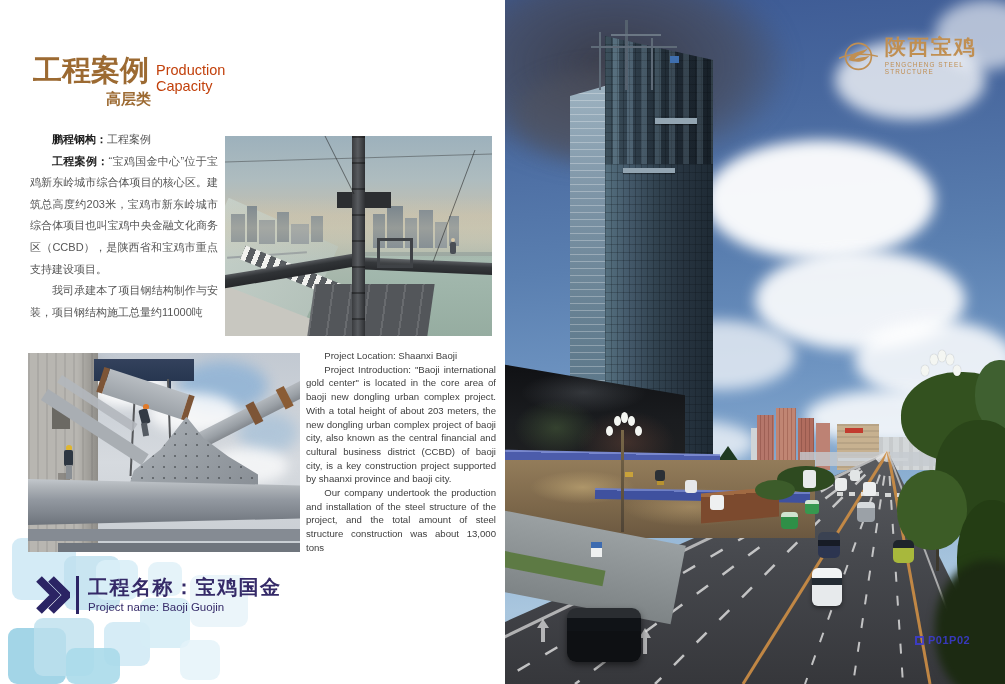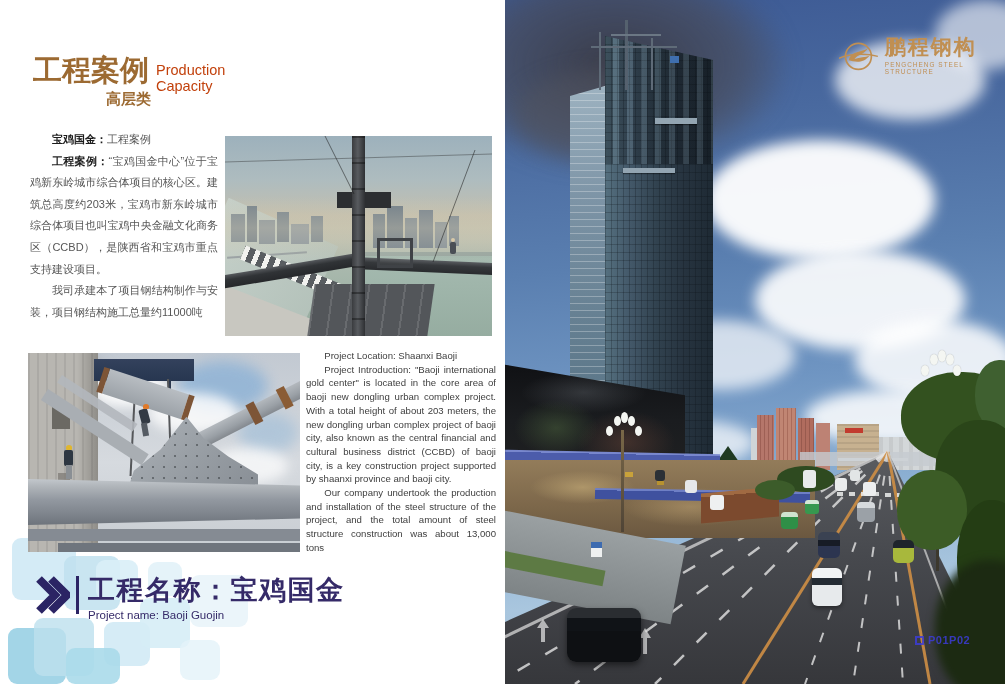--- a/index.html
+++ b/index.html
@@ -24,21 +24,21 @@
   .en-text p { text-indent:1.9em; }
 
   .photo { position:absolute; overflow:hidden; z-index:2; }
   .photo1 { left:225px; top:136px; width:267px; height:200px;
     background:linear-gradient(180deg,#9db1bc 0%,#aebcbf 22%,#c3bfae 40%,#bcc0b2 52%,#a9b8ad 66%,#9fb3a6 82%,#93a89c 100%); }
   .photo2 { left:28px; top:353px; width:272px; height:199px;
     background:linear-gradient(180deg,#c2c9d2 0%,#cdd2d8 30%,#d6dadf 55%,#c8cdd2 100%); }
 
   .project-banner { position:absolute; left:36px; top:576px; display:flex; align-items:flex-start; z-index:6; }
   .pb-bar { width:3px; height:38px; background:#2b2464; margin:0 9px 0 6px; }
-  .pn-cn { font-size:27px; font-weight:bold; color:#352a68; letter-spacing:1.5px; line-height:1.1; }
+  .pn-cn { font-size:20px; font-weight:bold; color:#352a68; letter-spacing:1.5px; line-height:1.1; }
   .pn-en { font-size:11.5px; color:#352a68; margin-top:3px; }
 
   .sq { position:absolute; border-radius:9px; z-index:1; }
 
   
   .right-page { position:absolute; left:505px; top:0; width:500px; height:684px; overflow:hidden;
     background:linear-gradient(175deg,#3d5a94 0%,#49699f 18%,#5a7fb0 38%,#6f95c2 55%,#8fb2d4 72%,#a9c6de 84%,#9dbcd6 100%); }
   .cloud { position:absolute; border-radius:50%; background:#ffffff; filter:blur(7px); }
   .darkcloud { position:absolute; border-radius:50%; filter:blur(10px); }
 
@@ -95,21 +95,21 @@
 
     <header class="title-block">
       <div class="title-row">
         <h1 class="title-cn">工程案例</h1>
         <div class="title-en">Production Capacity</div>
       </div>
       <div class="title-sub">高层类</div>
     </header>
 
     <div class="cn-text">
-      <p><b>宝鸡国金：</b><span>工程案例</span></p>
+      <p><b>鹏程钢构：</b><span>工程案例</span></p>
       <p><b>工程案例：</b><span>“宝鸡国金中心”位于宝鸡新东岭城市综合体项目的核心区。建筑总高度约203米，宝鸡市新东岭城市综合体项目也叫宝鸡中央金融文化商务区（CCBD），是陕西省和宝鸡市重点支持建设项目。</span></p>
       <p><span>我司承建本了项目钢结构制作与安装，项目钢结构施工总量约11000吨</span></p>
     </div>
 
     <figure class="photo photo1">
       <div class="ph" style="left:-30px;top:80px;width:120px;height:140px;background:linear-gradient(90deg,#c6d1cb,#b7c4bd);transform:rotate(24deg);opacity:.9"></div>
       <div class="ph" style="left:2px;top:118px;width:80px;height:2px;background:#8d959b;transform:rotate(-4deg);opacity:.8"></div>
       <div class="ph" style="left:6px;top:78px;width:14px;height:28px;background:#7e8b95"></div>
       <div class="ph" style="left:22px;top:70px;width:10px;height:36px;background:#75828c"></div>
       <div class="ph" style="left:34px;top:84px;width:16px;height:24px;background:#86929c"></div>
@@ -324,21 +324,21 @@
     <div class="car" style="left:150px;top:470px;width:10px;height:11px;border-radius:3px;background:#2b3036"></div>
     <div class="car" style="left:205px;top:495px;width:14px;height:15px;border-radius:3px;background:#eef0f1"></div>
 
     <div class="logo">
       <svg width="46" height="50" viewBox="0 0 60 64">
         <circle cx="30" cy="28" r="20" stroke="#c08f52" stroke-width="2.6" fill="none"></circle>
         <path d="M0 31 C 16 23, 44 23, 60 28" stroke="#c08f52" stroke-width="2.2" fill="none"></path>
         <path d="M16 30 C 24 18, 36 22, 45 15 C 38 26, 30 24, 24 32 C 32 29, 40 30, 47 27 C 38 39, 25 37, 15 34 Z" fill="#c08f52"></path>
       </svg>
       <div class="logo-text">
-        <div class="logo-cn">鹏程钢构</div>
+        <div class="logo-cn">陕西宝鸡</div>
         <div class="logo-en">PENGCHENG STEEL STRUCTURE</div>
       </div>
     </div>
 
     <div class="watermark">
       <div class="wm-square"></div>
       <div class="wm-text">P01P02</div>
     </div>
   </section>
 </div>

